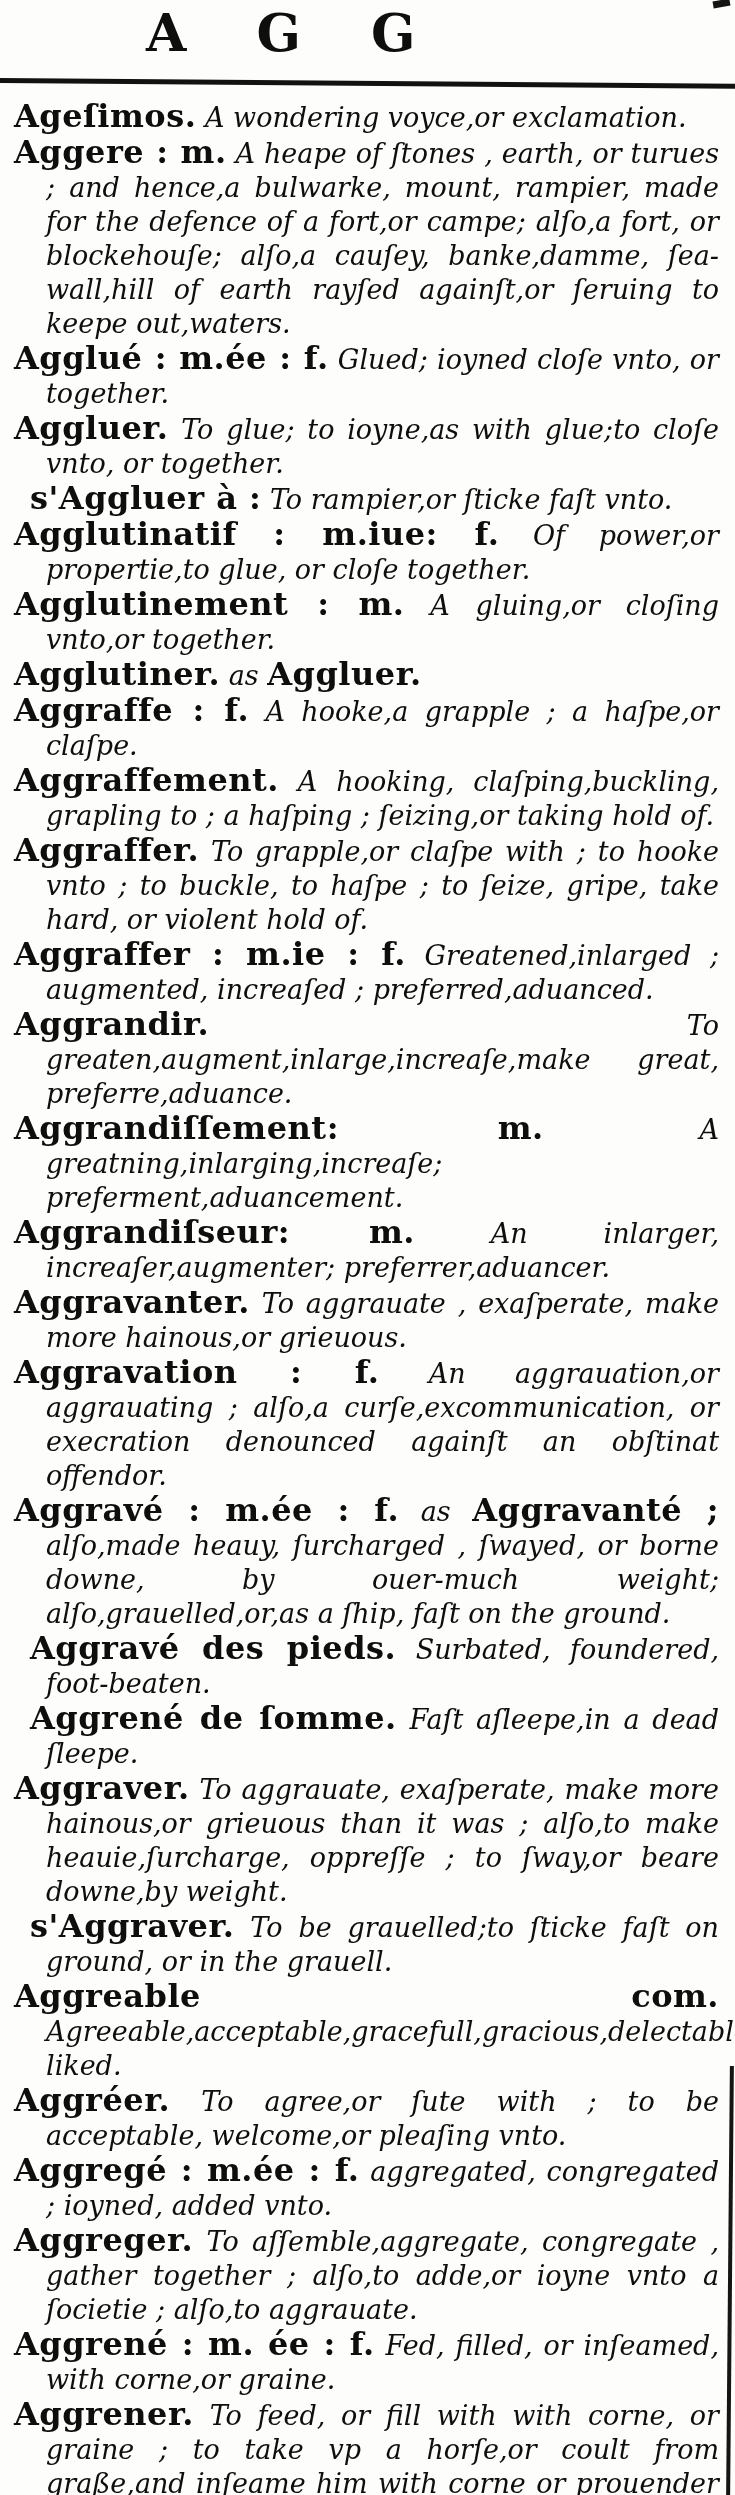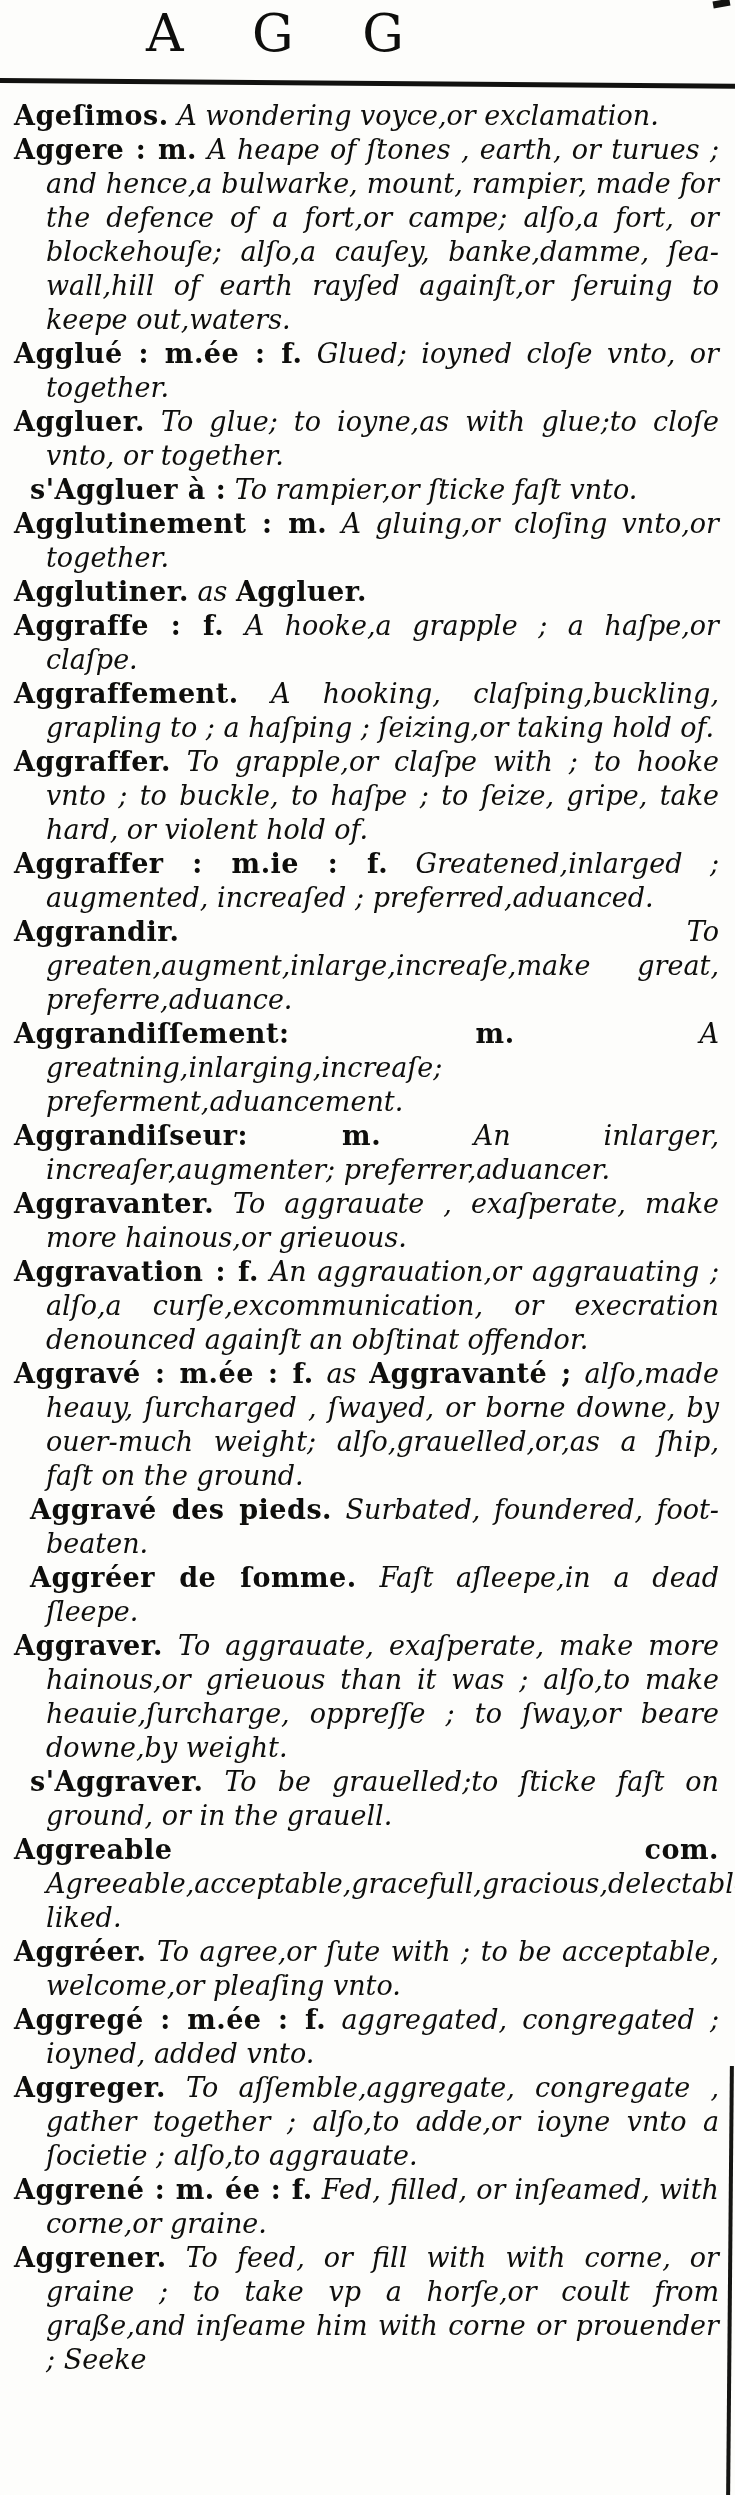--- a/index.html
+++ b/index.html
@@ -13,21 +13,21 @@
     position: relative;
     width: 735px;
     height: 2495px;
     background: #fdfdfb;
     overflow: hidden;
   }
   .running-head {
     padding-top: 2px;
     margin-left: 146px;
     font-size: 52px;
-    font-weight: normal;
+    font-weight: bold;
     letter-spacing: 26px;
     line-height: 62px;
     white-space: nowrap;
   }
   .head-rule {
     margin-top: 14px;
     margin-left: -6px;
     width: 750px;
     height: 5px;
     background: #121210;
@@ -44,21 +44,21 @@
     text-align: justify;
     padding-left: 38px;
     text-indent: -32px;
     line-height: 34px;
     font-size: 27px;
   }
   p.entry.sub { text-indent: -16px; }
   .seg-h, .seg-r {
     font-style: normal;
     font-weight: bold;
-    font-size: 27px;
+    font-size: 32px;
     letter-spacing: 0.5px;
   }
   .seg-i {
     font-style: italic;
     font-size: 27px;
   }
   .edge-line {
     position: absolute;
     right: 3px;
     top: 2066px;
@@ -82,34 +82,35 @@
 
 <div class="page">
   <div class="running-head">A G G</div>
   <div class="head-rule"></div>
   <div class="entries">
       <p class="entry"><span class="seg-h">Ageſimos.</span> <span class="seg-i">A wondering voyce,or exclamation.</span></p>
       <p class="entry"><span class="seg-h">Aggere : m.</span> <span class="seg-i">A heape of ſtones , earth, or turues ; and hence,a bulwarke, mount, rampier, made for the defence of a fort,or campe; alſo,a fort, or blockehouſe; alſo,a cauſey, banke,damme, ſea-wall,hill of earth rayſed againſt,or ſeruing to keepe out,waters.</span></p>
       <p class="entry"><span class="seg-h">Agglué : m.ée : f.</span> <span class="seg-i">Glued; ioyned cloſe vnto, or together.</span></p>
       <p class="entry"><span class="seg-h">Aggluer.</span> <span class="seg-i">To glue; to ioyne,as with glue;to cloſe vnto, or together.</span></p>
       <p class="entry sub"><span class="seg-h">s'Aggluer à :</span> <span class="seg-i">To rampier,or ſticke faſt vnto.</span></p>
+      <p class="entry"><span class="seg-h">Agglutinatif : m.iue: f.</span> <span class="seg-i">Of power,or propertie,to glue, or cloſe together.</span></p>
       <p class="entry"><span class="seg-h">Agglutinement : m.</span> <span class="seg-i">A gluing,or cloſing vnto,or together.</span></p>
       <p class="entry"><span class="seg-h">Agglutiner.</span> <span class="seg-i">as</span> <span class="seg-r">Aggluer.</span></p>
       <p class="entry"><span class="seg-h">Aggraffe : f.</span> <span class="seg-i">A hooke,a grapple ; a haſpe,or claſpe.</span></p>
       <p class="entry"><span class="seg-h">Aggraffement.</span> <span class="seg-i">A hooking, claſping,buckling, grapling to ; a haſping ; ſeizing,or taking hold of.</span></p>
       <p class="entry"><span class="seg-h">Aggraffer.</span> <span class="seg-i">To grapple,or claſpe with ; to hooke vnto ; to buckle, to haſpe ; to ſeize, gripe, take hard, or violent hold of.</span></p>
       <p class="entry"><span class="seg-h">Aggraffer : m.ie : f.</span> <span class="seg-i">Greatened,inlarged ; augmented, increaſed ; preferred,aduanced.</span></p>
       <p class="entry"><span class="seg-h">Aggrandir.</span> <span class="seg-i">To greaten,augment,inlarge,increaſe,make great, preferre,aduance.</span></p>
       <p class="entry"><span class="seg-h">Aggrandiſſement: m.</span> <span class="seg-i">A greatning,inlarging,increaſe; preferment,aduancement.</span></p>
       <p class="entry"><span class="seg-h">Aggrandiſseur: m.</span> <span class="seg-i">An inlarger, increaſer,augmenter; preferrer,aduancer.</span></p>
       <p class="entry"><span class="seg-h">Aggravanter.</span> <span class="seg-i">To aggrauate , exaſperate, make more hainous,or grieuous.</span></p>
       <p class="entry"><span class="seg-h">Aggravation : f.</span> <span class="seg-i">An aggrauation,or aggrauating ; alſo,a curſe,excommunication, or execration denounced againſt an obſtinat offendor.</span></p>
       <p class="entry"><span class="seg-h">Aggravé : m.ée : f.</span> <span class="seg-i">as</span> <span class="seg-r">Aggravanté ;</span> <span class="seg-i">alſo,made heauy, ſurcharged , ſwayed, or borne downe, by ouer-much weight; alſo,grauelled,or,as a ſhip, faſt on the ground.</span></p>
       <p class="entry sub"><span class="seg-h">Aggravé des pieds.</span> <span class="seg-i">Surbated, foundered, foot-beaten.</span></p>
-      <p class="entry sub"><span class="seg-h">Aggréer de ſomme.</span> <span class="seg-i">Faſt aſleepe,in a dead ſleepe.</span></p>
+      <p class="entry sub"><span class="seg-h">Aggrené de ſomme.</span> <span class="seg-i">Faſt aſleepe,in a dead ſleepe.</span></p>
       <p class="entry"><span class="seg-h">Aggraver.</span> <span class="seg-i">To aggrauate, exaſperate, make more hainous,or grieuous than it was ; alſo,to make heauie,ſurcharge, oppreſſe ; to ſway,or beare downe,by weight.</span></p>
       <p class="entry sub"><span class="seg-h">s'Aggraver.</span> <span class="seg-i">To be grauelled;to ſticke faſt on ground, or in the grauell.</span></p>
       <p class="entry"><span class="seg-h">Aggreable com.</span> <span class="seg-i">Agreeable,acceptable,gracefull,gracious,delectable,welcome,well liked.</span></p>
       <p class="entry"><span class="seg-h">Aggréer.</span> <span class="seg-i">To agree,or ſute with ; to be acceptable, welcome,or pleaſing vnto.</span></p>
       <p class="entry"><span class="seg-h">Aggregé : m.ée : f.</span> <span class="seg-i">aggregated, congregated ; ioyned, added vnto.</span></p>
       <p class="entry"><span class="seg-h">Aggreger.</span> <span class="seg-i">To aſſemble,aggregate, congregate , gather together ; alſo,to adde,or ioyne vnto a ſocietie ; alſo,to aggrauate.</span></p>
       <p class="entry"><span class="seg-h">Aggrené : m. ée : f.</span> <span class="seg-i">Fed, filled, or inſeamed, with corne,or graine.</span></p>
       <p class="entry"><span class="seg-h">Aggrener.</span> <span class="seg-i">To feed, or fill with with corne, or graine ; to take vp a horſe,or coult from graße,and inſeame him with corne or prouender ; Seeke</span> </p>
     </div>
 

